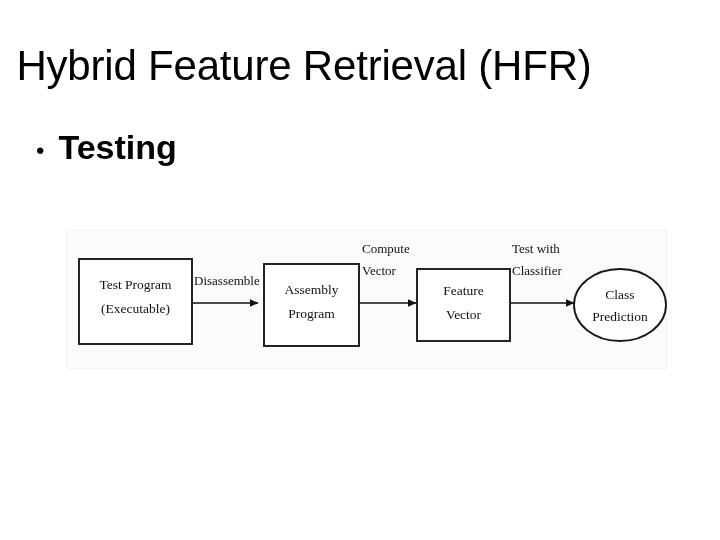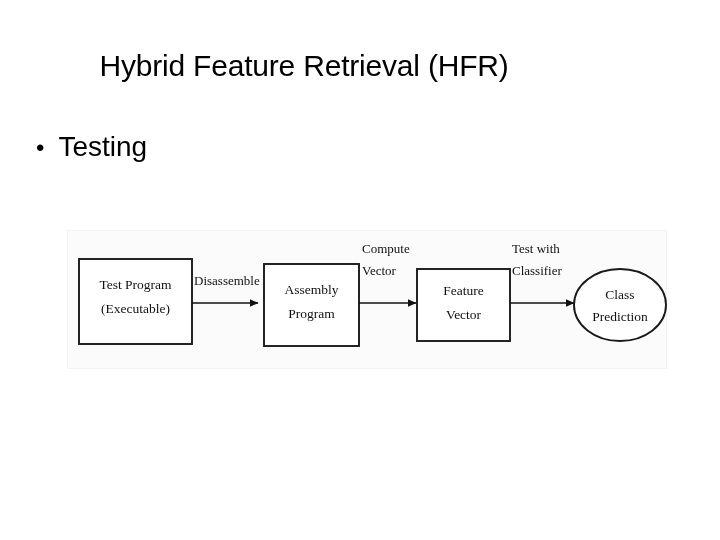--- a/index.html
+++ b/index.html
@@ -17,43 +17,43 @@
   }
 
   
   .slide-title {
     position: absolute;
     left: 0;
     top: 44px;
     width: 608px;
     text-align: center;
     font-family: "Liberation Sans", sans-serif;
-    font-size: 30px;
+    font-size: 42px;
     font-weight: 400;
     line-height: 44px;
     letter-spacing: -0.2px;
     white-space: nowrap;
   }
   .bullet-row {
     position: absolute;
     left: 36px;
     top: 131px;
     display: flex;
     align-items: baseline;
     gap: 14px;
   }
   .bullet-dot {
     font-size: 24px;
     line-height: 32px;
   }
   .bullet-text {
     font-family: "Liberation Sans", sans-serif;
-    font-size: 28px;
+    font-size: 34px;
     line-height: 32px;
-    font-weight: 400;
+    font-weight: 700;
     white-space: nowrap;
   }
 
   
   .diagram-panel {
     position: absolute;
     left: 67px;
     top: 230px;
     width: 600px;
     height: 139px;

